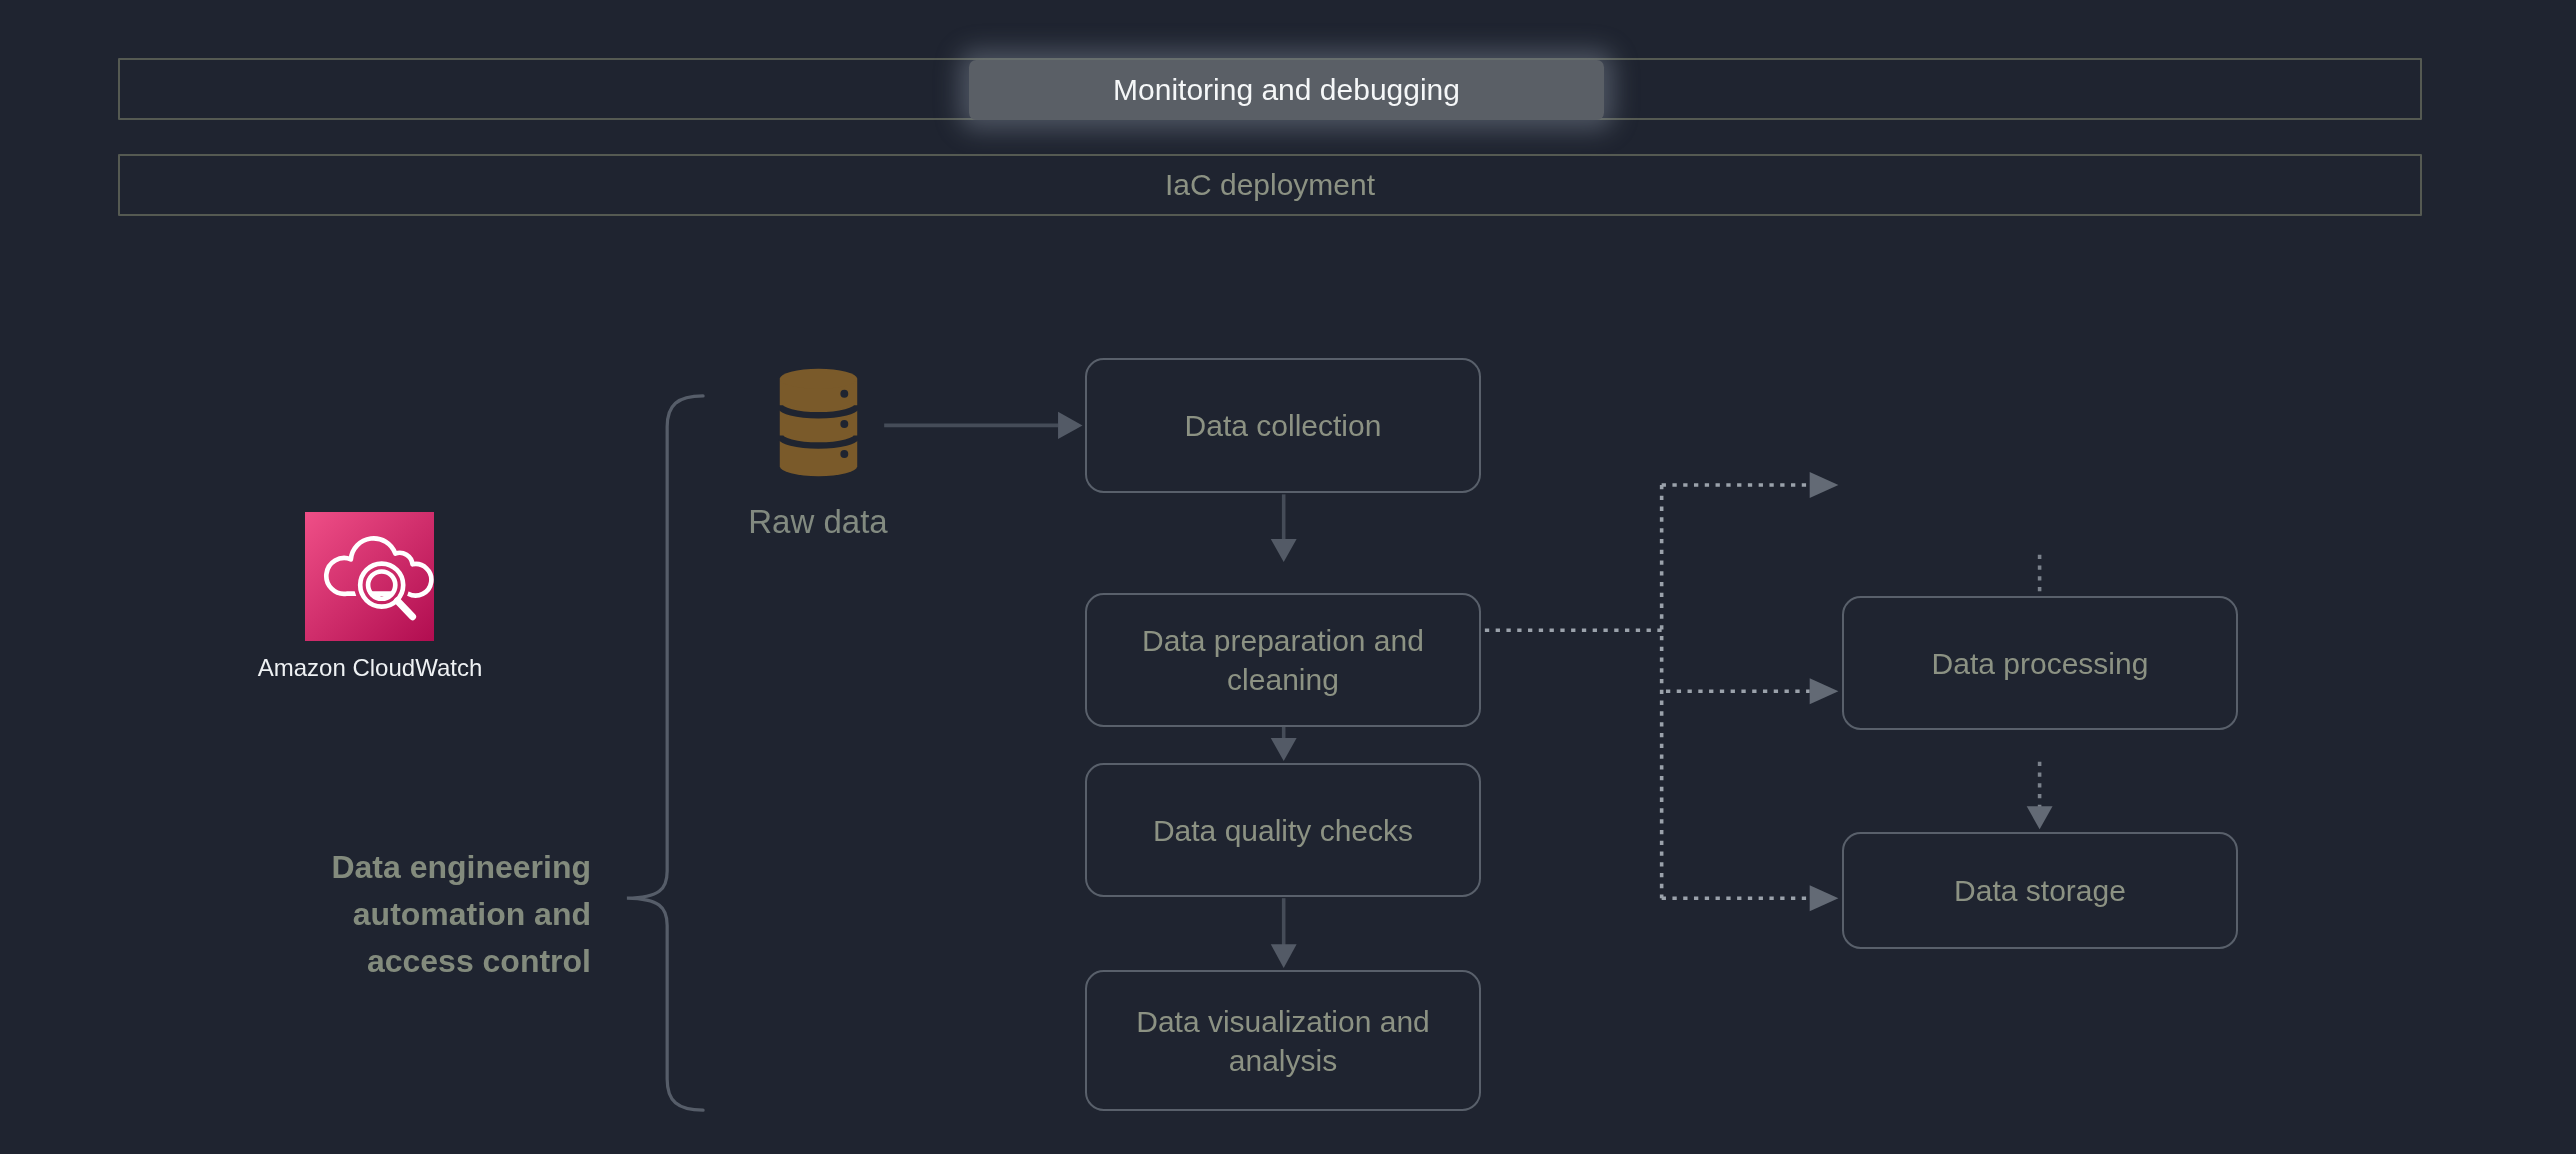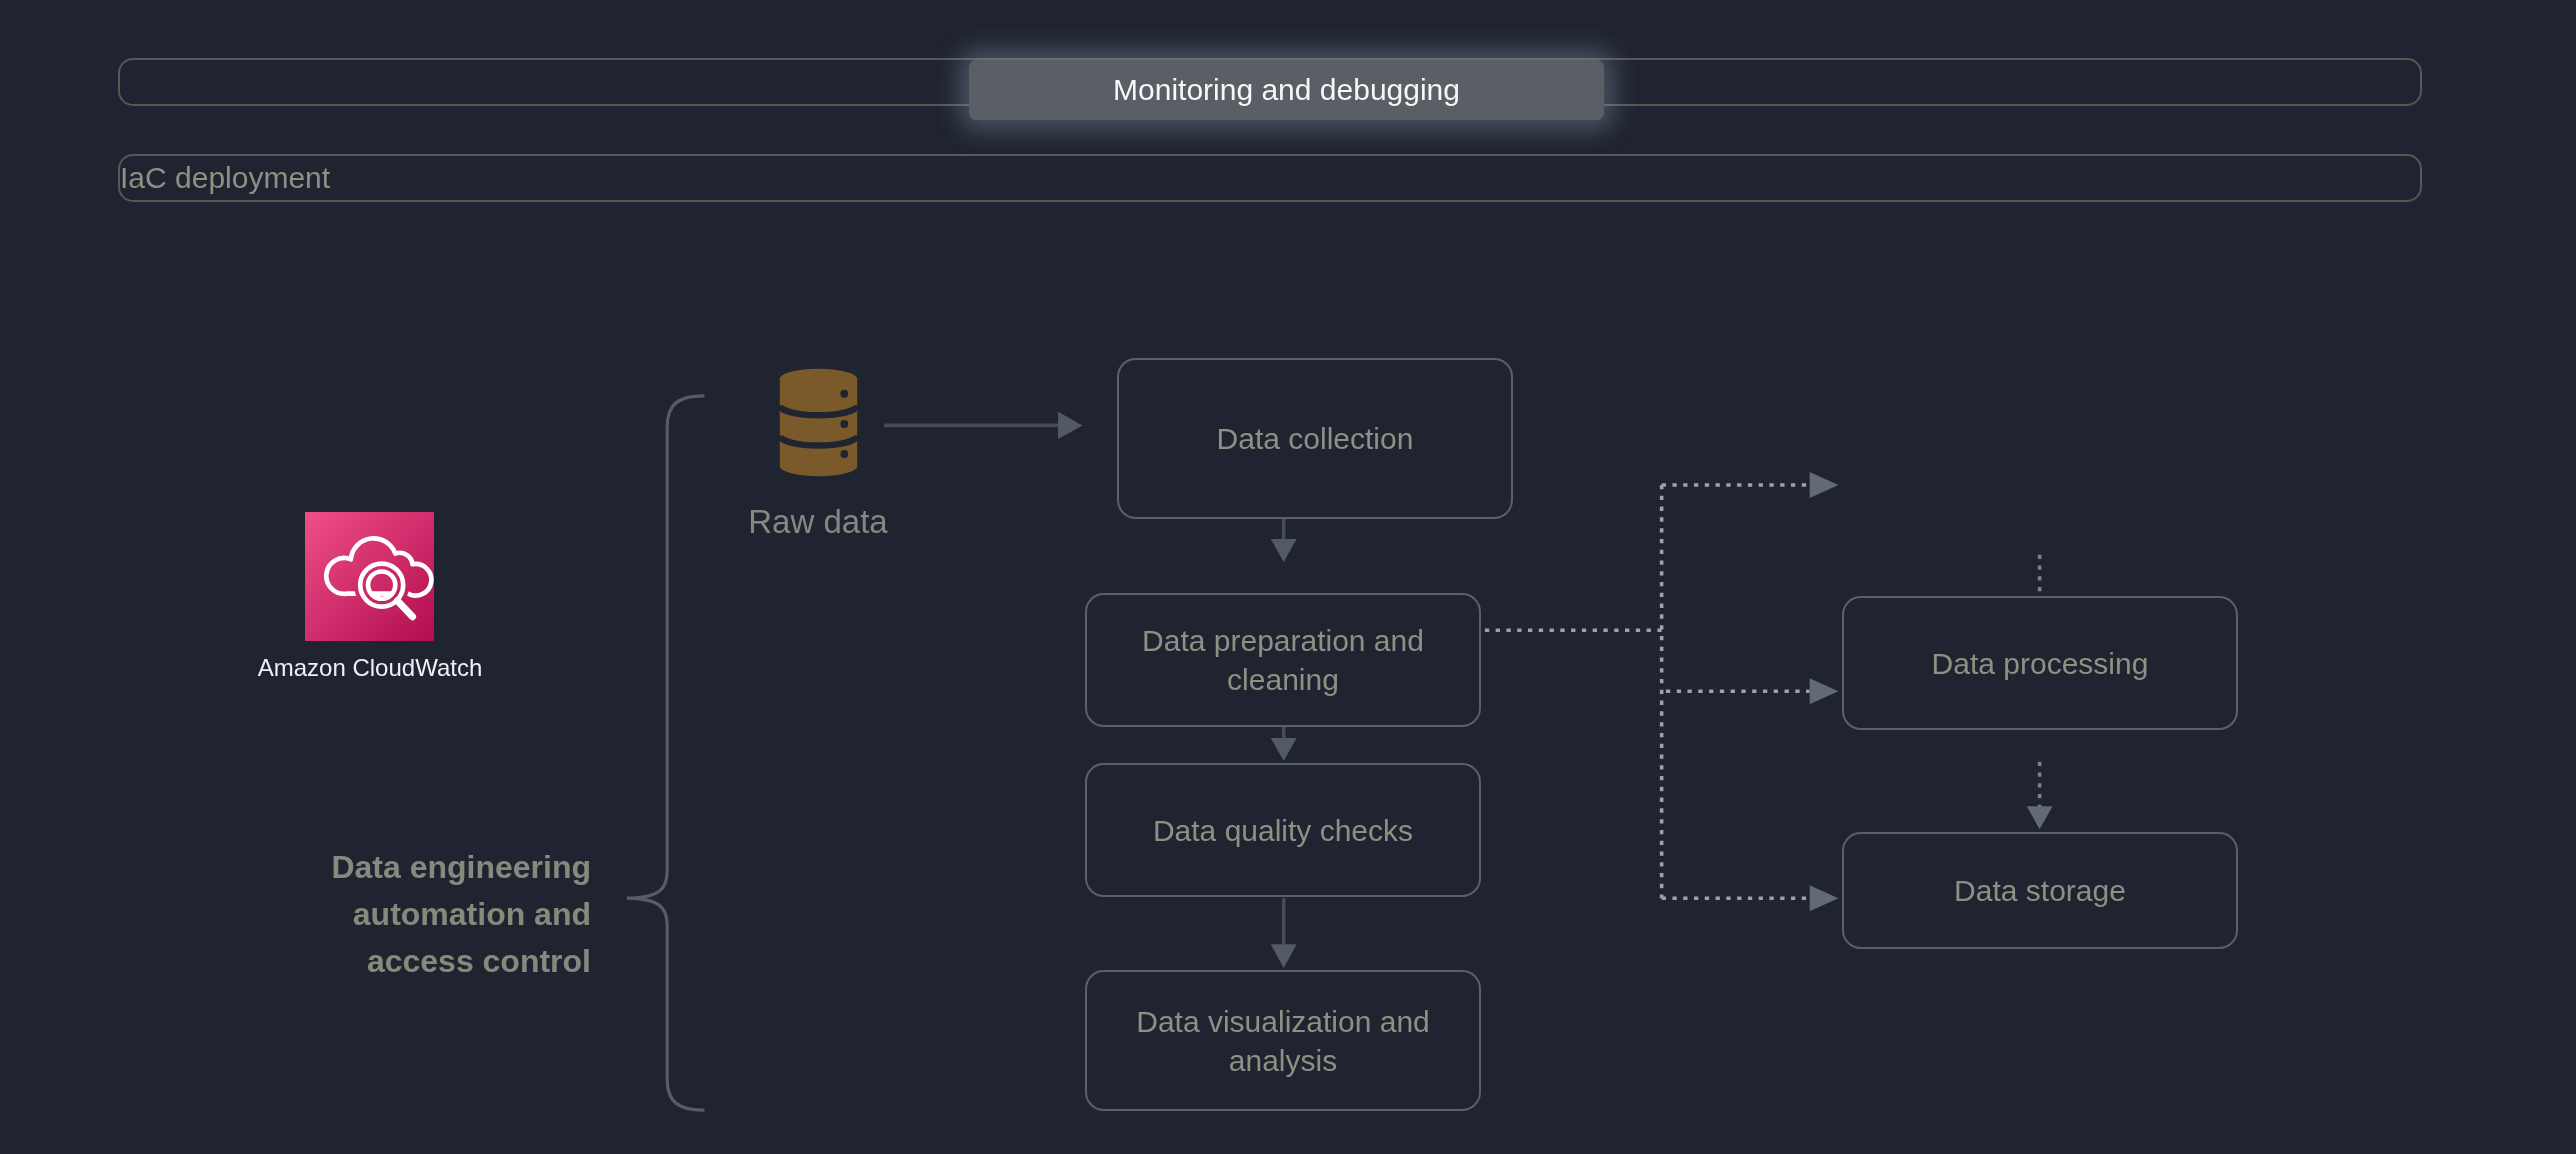--- a/index.html
+++ b/index.html
@@ -14,27 +14,27 @@
     height: 1154px;
     background: #1f2430;
     overflow: hidden;
     padding-left: 22px;
   }
   
   .stage-bar {
     position: absolute;
     left: 118px;
     width: 2304px;
-    height: 48px;
+    height: 62px;
     border: 2.2px solid #555a52;
-    border-radius: 15px;
+    border-radius: 1px;
     box-sizing: border-box;
     display: flex;
     align-items: center;
-    justify-content: flex-start;
+    justify-content: center;
   }
   .stage-bar.bar-1 { top: 58px; }
   .stage-bar.bar-2 { top: 154px; }
   .bar-dim-label {
     color: #8c9283;
     font-size: 30px;
   }
   .highlight-pill {
     position: absolute;
     left: 969px;
@@ -64,21 +64,21 @@
     align-items: center;
     justify-content: center;
     text-align: center;
     color: #8c9283;
     font-size: 30px;
     line-height: 39px;
     padding: 0 43px;
   }
   .node.col-a { left: 1085px; }
   .node.col-b { left: 1842px; }
-  .n-collect   { top: 358px;  height: 161px; margin-left: 32px; }
+  .n-collect   { top: 358px;  height: 135px; }
   .n-prep      { top: 593px;  height: 134px; }
   .n-quality   { top: 763px; height: 134px; }
   .n-visual    { top: 970px; height: 141px; }
   .n-service   { top: 419px;  height: 133px; }
   .n-process   { top: 596px;  height: 134px; }
   .n-storage   { top: 832px; height: 117px; }
   
   .cw-icon {
     position: absolute;
     left: 305px;

